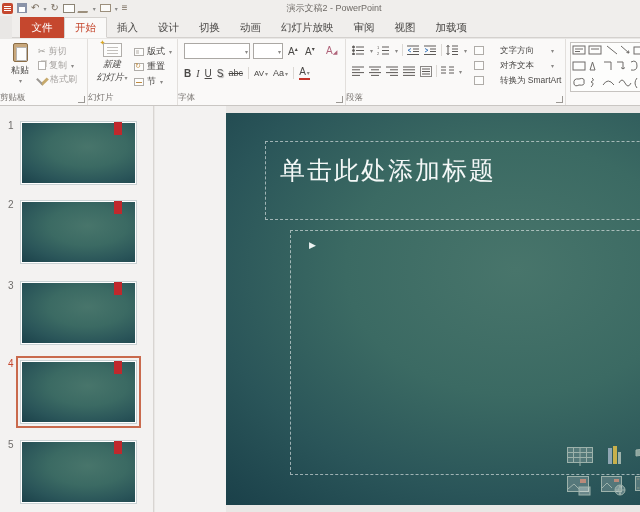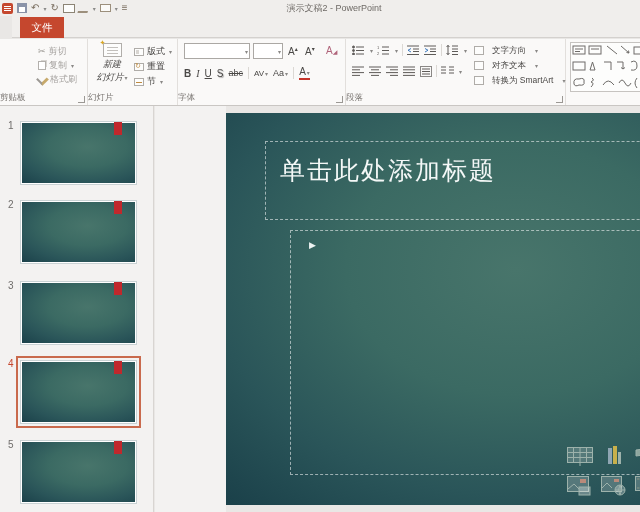--- a/index.html
+++ b/index.html
@@ -72,21 +72,21 @@
   .u-line { text-decoration:underline; }
   .s-strike { text-decoration:line-through; font-size:9px; }
   .red-under { border-bottom:2px solid #C5342A; line-height:10px; }
   .sep-v { width:1px; height:12px; background:#DBD8D4; }
 
   
   .g-para { left:346px; width:220px; }
   .para-row1 { position:absolute; left:6px; top:5px; display:flex; align-items:center; gap:4px; }
   .para-row2 { position:absolute; left:6px; top:26px; display:flex; align-items:center; gap:4px; }
   .pright { position:absolute; left:128px; top:4px; }
-  .pright .prow { display:flex; align-items:center; gap:8px; height:15px; font-size:8.5px; color:#4A4846; white-space:nowrap; }
+  .pright .prow { display:flex; align-items:center; gap:16px; height:15px; font-size:8.5px; color:#4A4846; white-space:nowrap; }
   .pic { width:10px; height:9px; border:1px solid #AFACA8; background:#FDFDFC; }
 
   
   .g-draw { left:566px; width:80px; border-right:none; }
   .shape-gallery { position:absolute; left:4px; top:3px; width:74px; height:50px; border:1px solid #C6C3C0; background:#FDFDFC; }
 
   svg.icon { display:block; }
 
   
   .content { position:absolute; left:0; top:106px; width:640px; height:406px; background:#E9E7E5; }
@@ -128,25 +128,41 @@
         <span class="mini-caret">▾</span>
       <span class="share-ic"></span>
         <span class="mini-caret">▾</span>
       <span class="glyph">≡</span>
     </div>
     <div class="win-title">演示文稿2 - PowerPoint</div>
   </div>
 
   <div class="tabbar">
     <div class="tab-file">文件</div>
+    <div class="tabs">
+      <div class="tab active">开始</div>
+      <div class="tab">插入</div>
+      <div class="tab">设计</div>
+      <div class="tab">切换</div>
+      <div class="tab">动画</div>
+      <div class="tab">幻灯片放映</div>
+      <div class="tab">审阅</div>
+      <div class="tab">视图</div>
+      <div class="tab">加载项</div>
+    </div>
   </div>
 
   <div class="ribbon">
 
     <div class="rgroup g-clip">
+      <div class="paste-btn">
+        <div class="clipboard-ic"></div>
+        <div class="btxt">粘贴</div>
+        <div class="caret">▾</div>
+      </div>
       <div class="clip-rows">
         <div class="clip-row">
           <span class="scissors">✂</span>
           <span class="btxt dim">剪切</span>
         </div>
         <div class="clip-row">
           <span class="copy-ic"></span>
           <span class="btxt dim">复制</span>
           <span class="caret">▾</span>
         </div>

